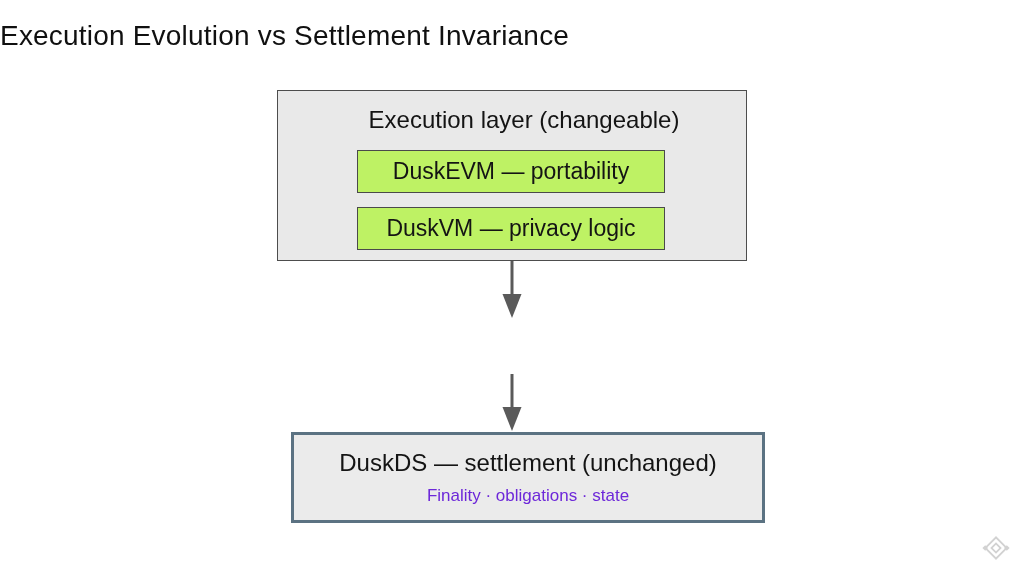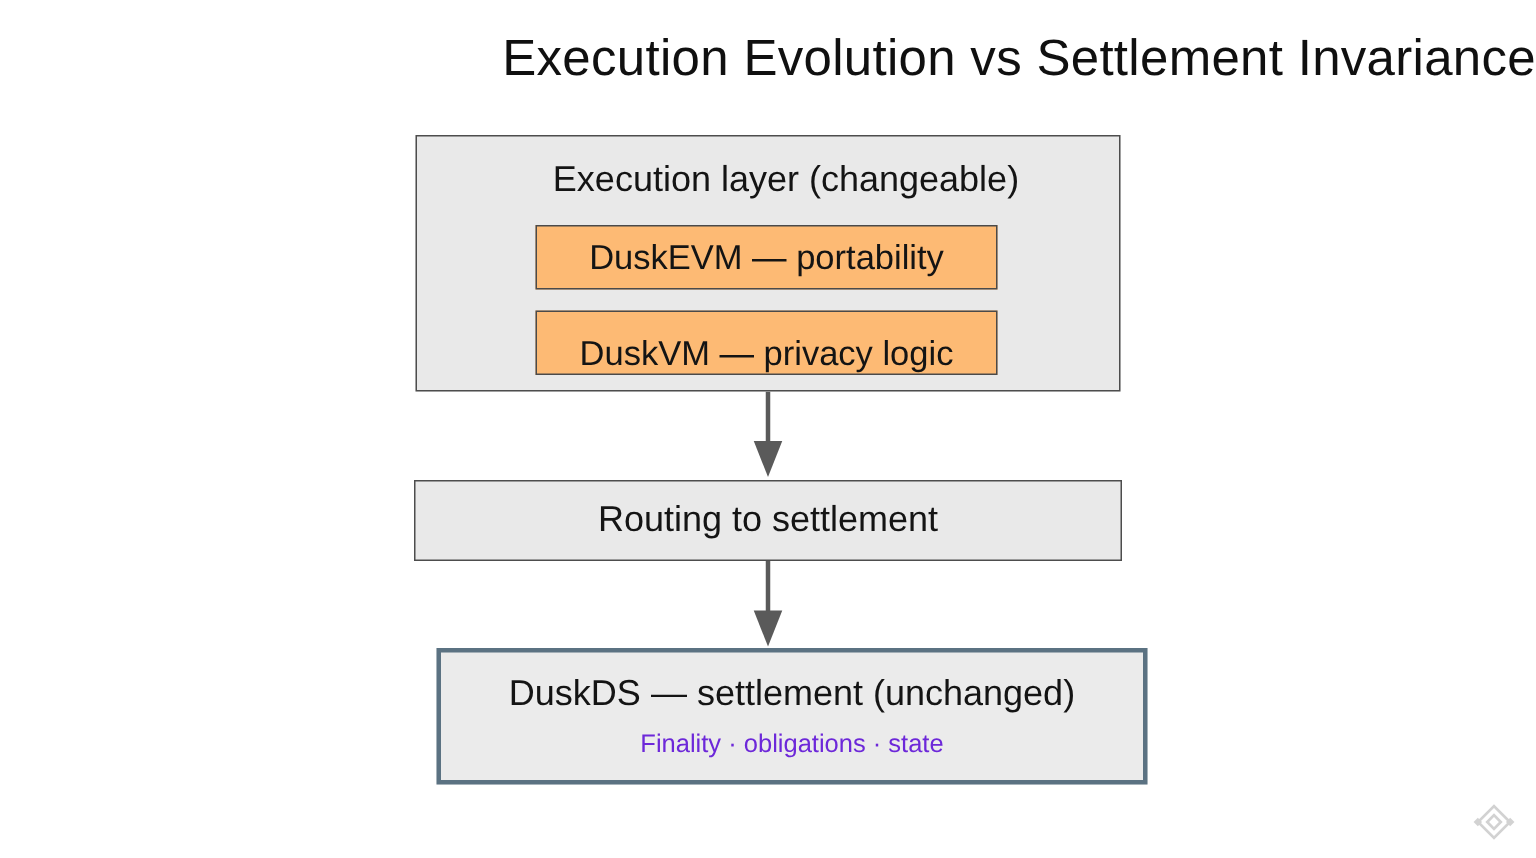--- a/index.html
+++ b/index.html
@@ -13,22 +13,22 @@
     width: 1024px;
     height: 572px;
     background: #ffffff;
     overflow: hidden;
   }
   .title {
     position: absolute;
     top: 20px;
     left: 0;
     width: 100%;
-    text-align: right;
-    font-size: 34px;
+    text-align: left;
+    font-size: 28px;
     font-weight: 400;
     letter-spacing: 0.2px;
     color: #101010;
   }
   .box {
     position: absolute;
     background: #e9e9e9;
     border: 1.5px solid #4d4d4d;
     box-sizing: border-box;
   }
@@ -43,31 +43,31 @@
     margin-top: 15px;
     text-align: center;
     font-size: 24px;
     color: #141414;
   }
   .inner-box {
     position: absolute;
     left: 79px;
     width: 308px;
     height: 43px;
-    background: #fdba74;
+    background: #bef264;
     border: 1.2px solid #4a4a4a;
     box-sizing: border-box;
     display: flex;
     align-items: center;
     justify-content: center;
     font-size: 23px;
     color: #141414;
   }
   .inner-box.first { top: 59px; }
-  .inner-box.second { top: 116px; align-items: flex-end; }
+  .inner-box.second { top: 116px; }
   .arrow {
     position: absolute;
     left: 500px;
     width: 24px;
     height: 58px;
   }
   .arrow1 { top: 261px; }
   .arrow2 { top: 374px; }
   .routing-box {
     left: 276px;
@@ -129,23 +129,20 @@
     </div>
   </div>
 
   <div class="arrow arrow1">
     <svg width="24" height="58" viewBox="0 0 24 58">
       <line x1="12" y1="0" x2="12" y2="36" stroke="#5a5a5a" stroke-width="3"></line>
       <polygon points="12,57 2.5,33 21.5,33" fill="#5a5a5a"></polygon>
     </svg>
   </div>
 
-  <div class="box routing-box">
-    <span>Routing to settlement</span>
-  </div>
 
   <div class="arrow arrow2">
     <svg width="24" height="58" viewBox="0 0 24 58">
       <line x1="12" y1="0" x2="12" y2="36" stroke="#5a5a5a" stroke-width="3"></line>
       <polygon points="12,57 2.5,33 21.5,33" fill="#5a5a5a"></polygon>
     </svg>
   </div>
 
   <div class="box settlement-box">
     <div class="settlement-label">DuskDS — settlement (unchanged)</div>

